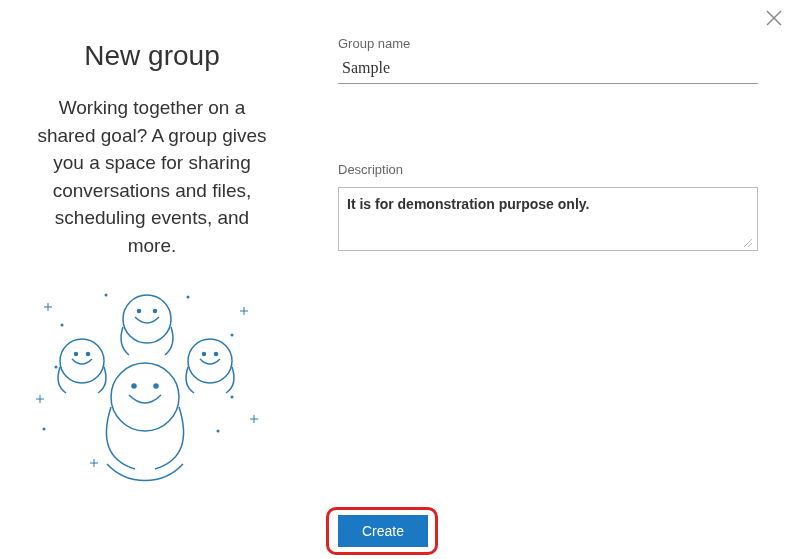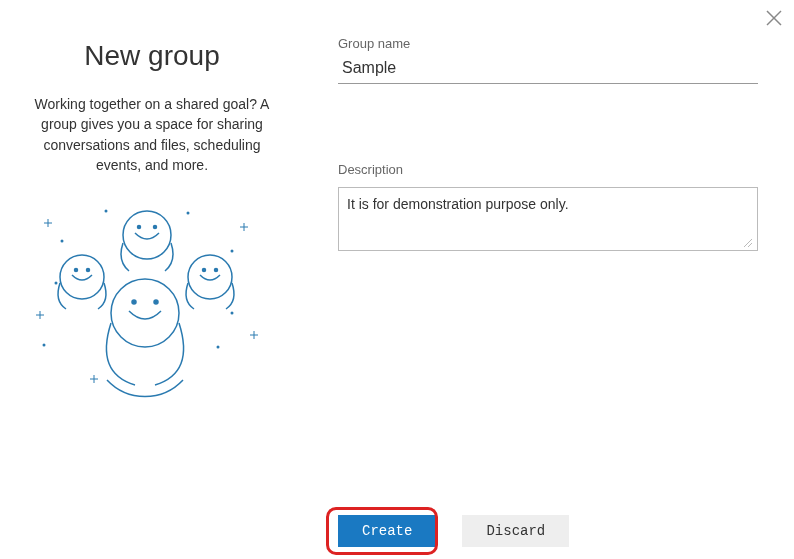--- a/index.html
+++ b/index.html
@@ -23,21 +23,21 @@
     flex-shrink: 0;
     text-align: center;
   }
   .left-panel h1 {
     font-size: 28px;
     font-weight: 300;
     color: #333;
     margin-bottom: 22px;
   }
   .left-panel p {
-    font-size: 14px;
+    font-size: 19px;
     line-height: 1.45;
     color: #333;
   }
   .illustration {
     margin-top: 30px;
     width: 230px;
     height: 200px;
     color: #2a7ab0;
   }
   .right-panel {
@@ -62,36 +62,37 @@
     margin-bottom: 4px;
   }
   .text-input {
     width: 100%;
     border: none;
     border-bottom: 1px solid #999;
     font-size: 16px;
     padding: 4px 2px 6px 4px;
     color: #333;
     background: transparent;
-    font-family: Liberation Sans, sans-serif;
+    font-family: Liberation Serif, serif;
   }
   .group-name-block { margin-bottom: 30px; }
   .description-block .field-label { margin-bottom: 10px; margin-top: 48px; }
   .textarea-wrap {
     position: relative;
   }
   .textarea-input {
     width: 100%;
     height: 64px;
     border: 1px solid #bbb;
     padding: 8px 8px;
     font-size: 14px;
     font-family: inherit;
     color: #333;
     resize: none;
+    font-weight: bold;
   }
   .resize-handle {
     position: absolute;
     right: 4px;
     bottom: 6px;
     width: 12px;
     height: 12px;
     color: #bbb;
   }
   .footer {
@@ -103,21 +104,21 @@
     display: flex;
     gap: 26px;
     align-items: center;
   }
   .btn {
     height: 32px;
     padding: 0 24px;
     font-size: 14px;
     border: none;
     cursor: pointer;
-    font-family: Liberation Mono, monospace;
+    font-family: Liberation Sans, sans-serif;
   }
   .btn-primary {
     background: #1a79c2;
     color: #fff;
   }
   .btn-secondary {
     background: #eee;
     color: #333;
   }
   .highlight-frame {
@@ -205,18 +206,17 @@
         <textarea class="textarea-input" style="">It is for demonstration purpose only.</textarea>
         <svg class="resize-handle" viewBox="0 0 12 12" stroke="currentColor" stroke-width="1">
           <line x1="2" y1="10" x2="10" y2="2"></line>
           <line x1="6" y1="10" x2="10" y2="6"></line>
         </svg>
       </div>
     </div>
 
     <div class="footer">
       <button class="btn btn-primary">Create</button>
-      <button class="btn btn-secondary">Discard</button>
       <div class="highlight-frame" style="left:26px; bottom:4px; width:112px; height:48px;"></div>
     </div>
   </div>
 
 </div>
 
 </body></html>

